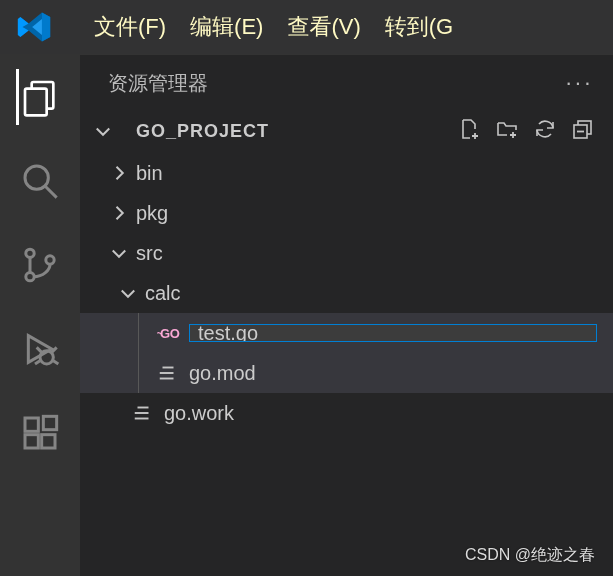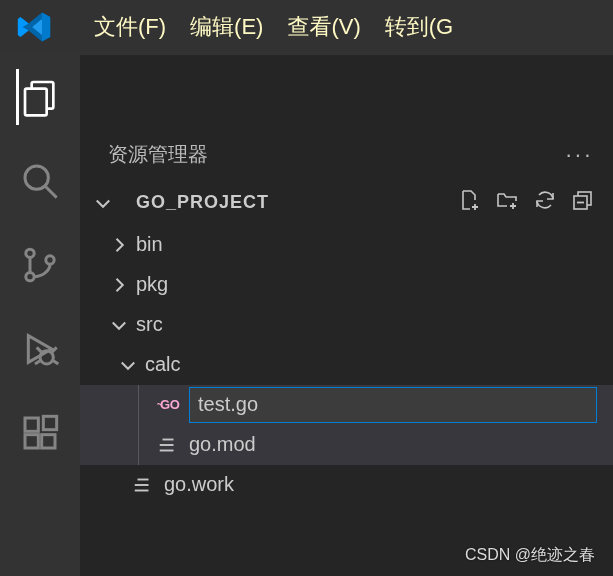--- a/index.html
+++ b/index.html
@@ -58,21 +58,20 @@
     left: 0;
     width: 3px; height: 56px;
     background: #ffffff;
   }
   .act-item svg { width: 40px; height: 40px; }
   .sidebar {
     flex: 1;
     background: #252526;
     display: flex;
     flex-direction: column;
-    justify-content: center;
   }
   .sidebar-header {
     height: 56px;
     display: flex;
     align-items: center;
     justify-content: space-between;
     padding: 0 20px 0 28px;
     color: #bbbbbb;
     font-size: 20px;
   }
@@ -118,21 +117,21 @@
   }
   .go-icon {
     color: #f9a8d4; font-weight: bold; font-size: 13px;
     letter-spacing: -0.5px;
   }
   .go-icon::before { content: "~"; font-size: 10px; margin-right: -2px; }
   .lines-icon svg { stroke: #c5c5c5; width: 22px; height: 22px; }
   .rename-input {
     flex: 1;
     margin-right: 16px;
-    height: 36px;
+    height: 18px;
     background: #3c3c3c;
     border: 1px solid #007fd4;
     color: #cccccc;
     font-size: 20px;
     font-family: inherit;
     padding: 0 8px;
     outline: none;
   }
   .indent-guide {
     width: 1px;

